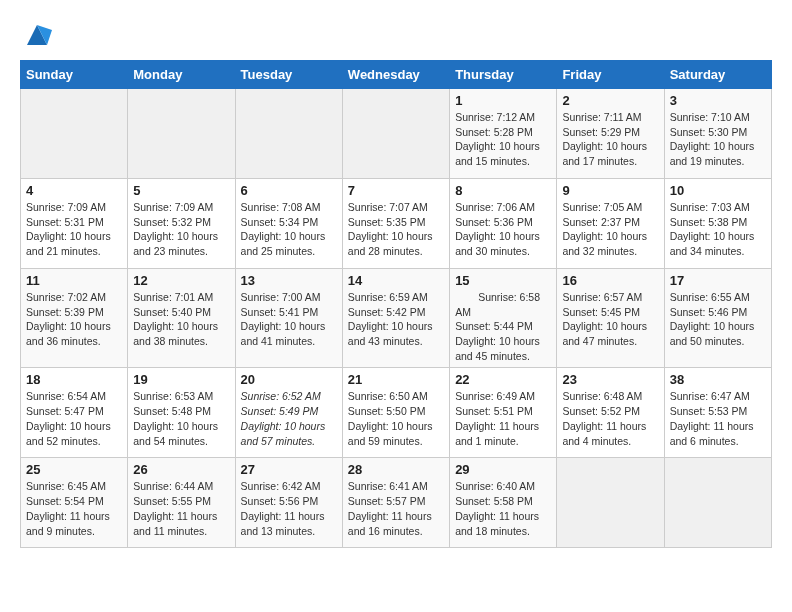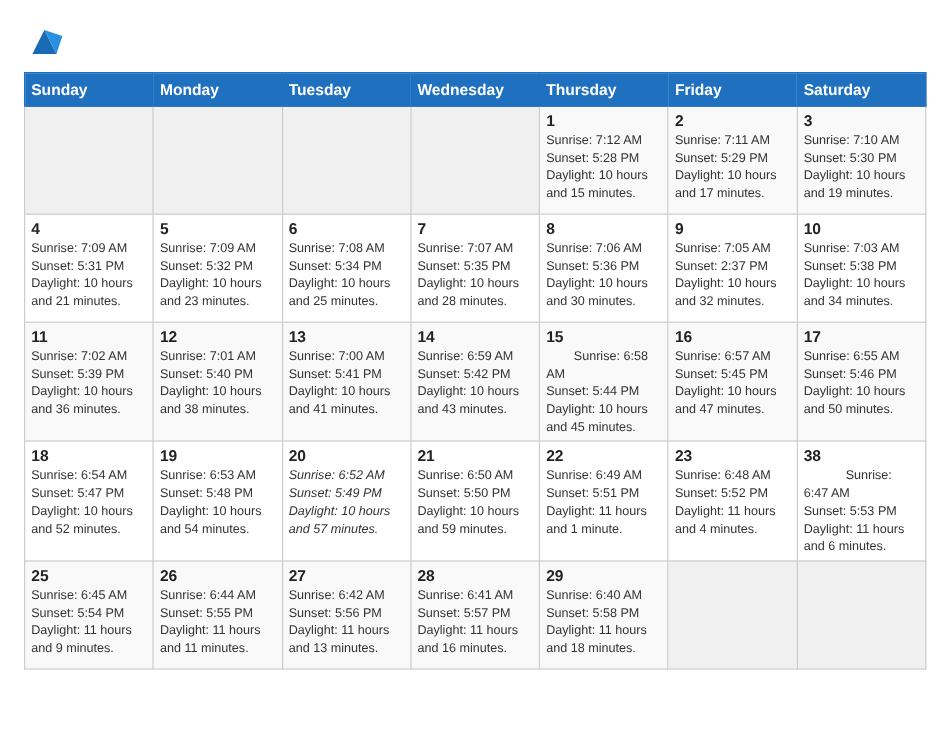--- a/index.html
+++ b/index.html
@@ -225,21 +225,21 @@
 Daylight: 10 hours
 and 59 minutes.</span></td>
         <td><span class="day-num">22</span><span class="day-info" style="white-space: pre-line;">Sunrise: 6:49 AM
 Sunset: 5:51 PM
 Daylight: 11 hours
 and 1 minute.</span></td>
         <td><span class="day-num">23</span><span class="day-info" style="white-space: pre-line;">Sunrise: 6:48 AM
 Sunset: 5:52 PM
 Daylight: 11 hours
 and 4 minutes.</span></td>
-        <td><span class="day-num">38</span><span class="day-info" style="white-space: pre-line; margin-left: 35px;">Sunrise: 6:47 AM
+        <td><span class="day-num">38</span><span class="day-info" style="white-space: pre-line;">Sunrise: 6:47 AM
 Sunset: 5:53 PM
 Daylight: 11 hours
 and 6 minutes.</span></td>
       </tr>
       <tr>
         <td><span class="day-num">25</span><span class="day-info" style="white-space: pre-line; margin-top: 24px;">Sunrise: 6:45 AM
 Sunset: 5:54 PM
 Daylight: 11 hours
 and 9 minutes.</span></td>
         <td><span class="day-num">26</span><span class="day-info" style="white-space: pre-line; text-align: right;">Sunrise: 6:44 AM

